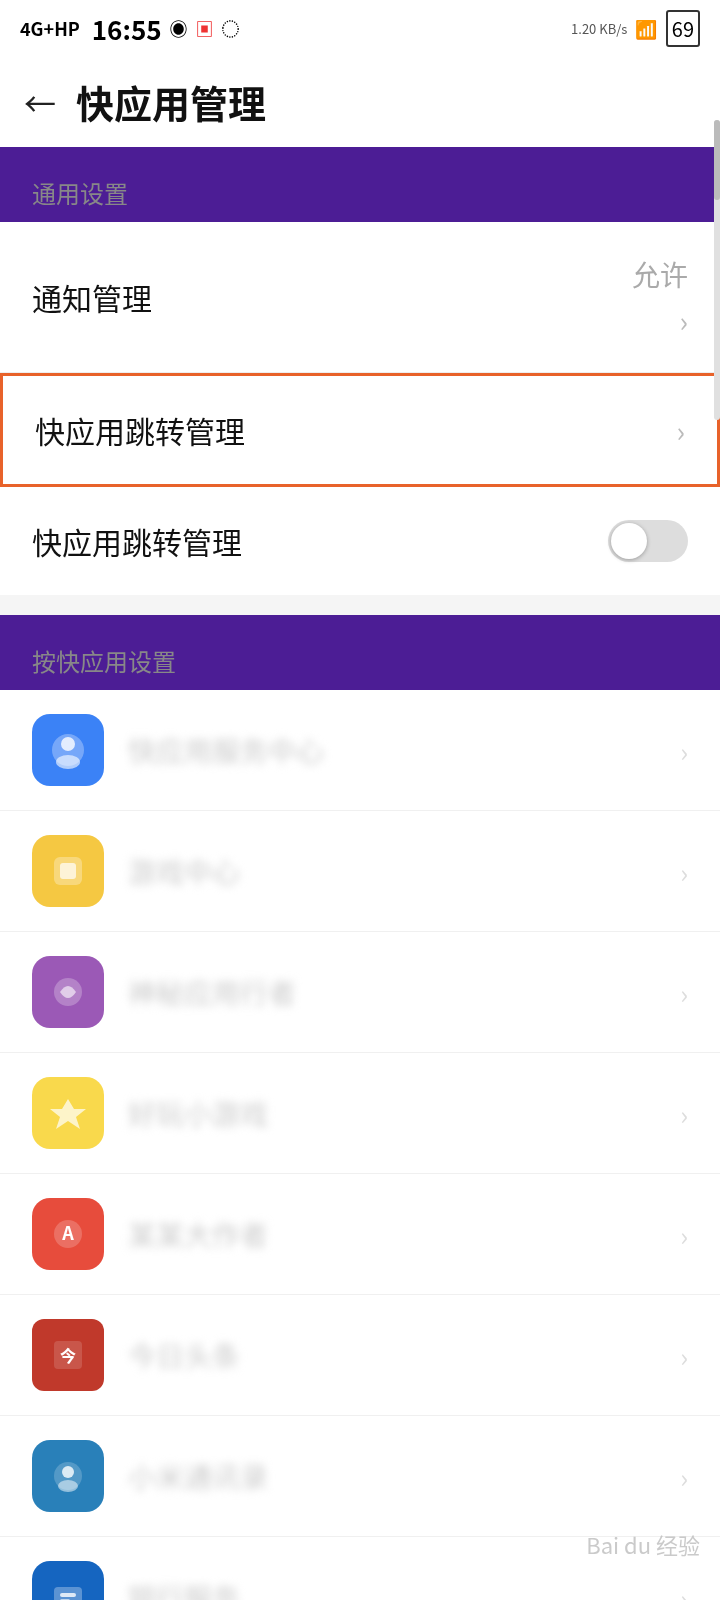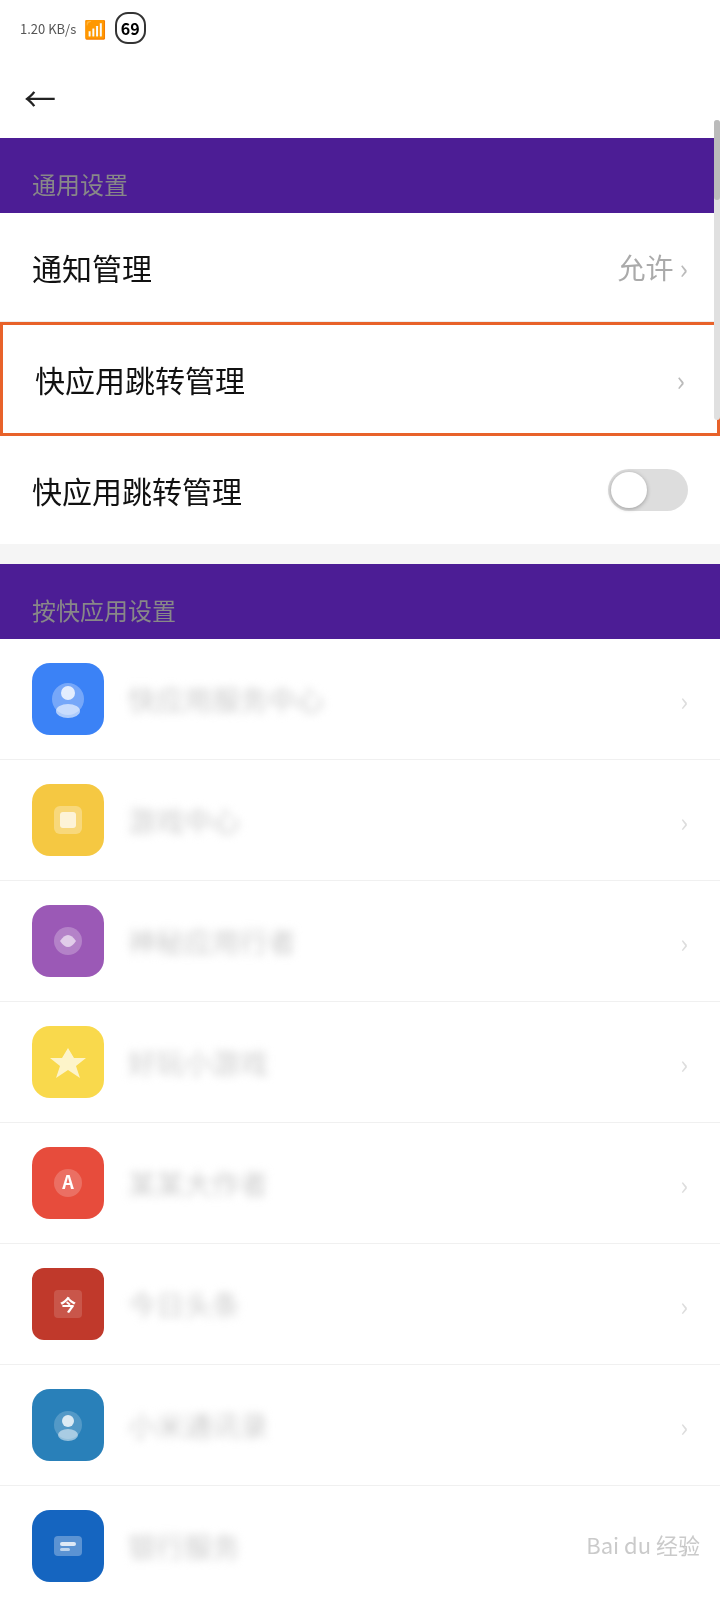--- a/index.html
+++ b/index.html
@@ -31,24 +31,24 @@
       font-weight: 600;
     }
     .status-right {
       display: flex;
       align-items: center;
       gap: 8px;
       font-size: 18px;
     }
     .battery-box {
       border: 2px solid #333;
-      border-radius: 13px;
+      border-radius: 3px;
       padding: 2px 4px;
-      font-size: 16px;
-      font-weight: bold;
+      font-size: 20px;
+      font-weight: normal;
       position: relative;
     }
 
     
     .top-nav {
       width: 100%;
       background: #fff;
       display: flex;
       align-items: center;
       padding: 18px 24px;
@@ -94,20 +94,21 @@
     .item-label {
       font-size: 30px;
       color: #111;
     }
     .item-value {
       font-size: 28px;
       color: #aaa;
       display: flex;
       align-items: flex-end;
       gap: 6px;
+      flex-direction: column;
     }
     .chevron {
       font-size: 28px;
       color: #bbb;
     }
 
     
     .highlighted-item {
       border: 3px solid #e8622a;
       background: #fff;
@@ -191,29 +192,38 @@
       right: 20px;
       font-size: 22px;
       color: rgba(180,180,180,0.7);
       pointer-events: none;
     }
   </style>
 </head>
 <body>
 
 <div class="status-bar">
+  <div class="status-left">
+    <span style="font-size:18px;font-weight:600;">4G+HP</span>
+    <span style="font-size:26px;font-weight:700;margin-left:4px;">16:55</span>
+
+    <span style="font-size:18px;">◉</span>
+    <span style="font-size:18px;color:#e33;">▣</span>
+    <span style="font-size:18px;">◌</span>
+  </div>
   <div class="status-right">
     <span style="font-size:13px;color:#555;">1.20 KB/s</span>
     <span>📶</span>
     <span class="battery-box">69</span>
   </div>
 </div>
 
 <div class="top-nav">
   <span class="back-arrow">←</span>
+  <span class="page-title">快应用管理</span>
 </div>
 
 <div class="section-label">通用设置</div>
 
 <div class="settings-list">
 
   <div class="settings-item">
     <span class="item-label">通知管理</span>
     <span class="item-value">
       <span>允许</span>

